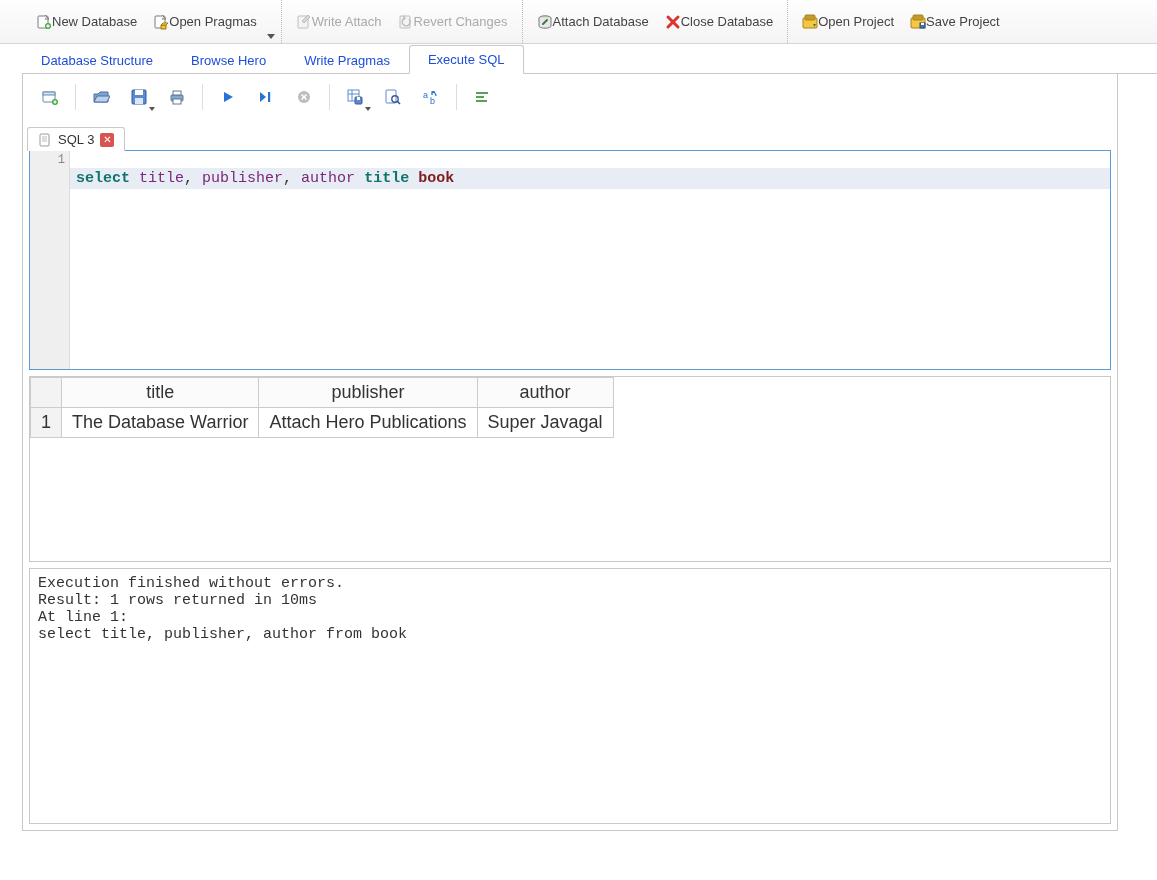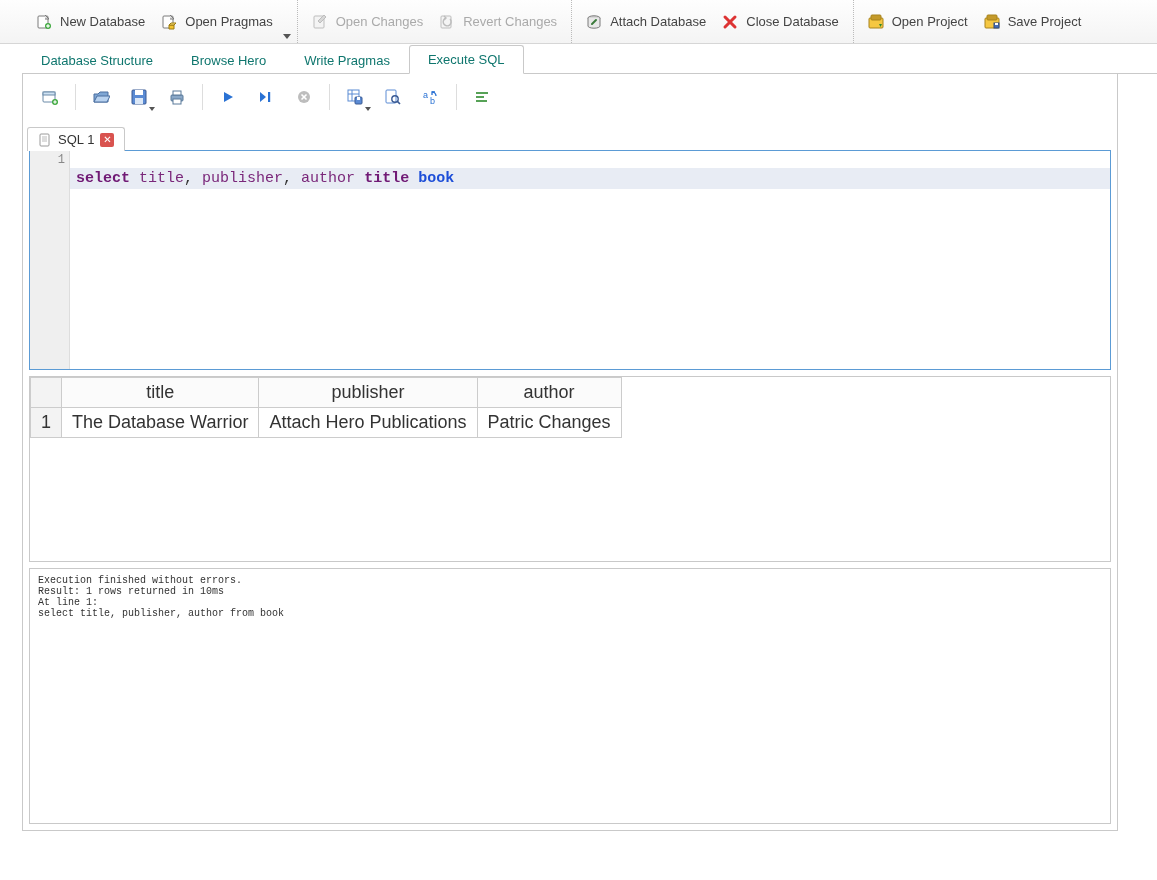--- a/index.html
+++ b/index.html
@@ -26,21 +26,21 @@
     display: flex;
     align-items: center;
     border-left: 1px dotted #bbb;
     padding: 0 6px;
     position: relative;
   }
   .tb-group:first-child { border-left: none; }
   .tb-btn {
     display: flex;
     align-items: center;
-    gap: 8px;
+    gap: 0;
     padding: 4px 8px;
     border-radius: 3px;
     cursor: pointer;
     color: #444;
     white-space: nowrap;
   }
   .tb-btn.disabled { color: #aaa; cursor: default; }
   .tb-icon { width: 16px; height: 16px; display: inline-block; }
   .dropdown-arrow {
     width: 0; height: 0;
@@ -56,21 +56,21 @@
     padding: 0 0 0 22px;
   }
   .view-tabs {
     display: flex;
     align-items: flex-end;
     height: 30px;
     border-bottom: 1px solid #c9c9c9;
   }
   .view-tab {
     padding: 6px 18px;
-    color: #0f766e;
+    color: #1d4ed8;
     cursor: pointer;
     border: 1px solid transparent;
     border-bottom: none;
     position: relative;
     top: 1px;
     background: transparent;
   }
   .view-tab.active {
     border: 1px solid #c9c9c9;
     border-bottom: 1px solid #fff;
@@ -172,23 +172,23 @@
     flex: 1;
     padding: 0;
     font-family: "Courier New", monospace;
     font-size: 15px;
     white-space: pre;
   }
   .code-line {
     padding: 2px 6px;
   }
   .code-line.current { background: #e8ecf4; }
-  .kw { color: #701a75; font-weight: bold; margin-top: 6px; }
+  .kw { color: #0f766e; font-weight: bold; margin-top: 6px; }
   .ident { color: #7a277a; }
-  .tbl { color: #1d4ed8; font-weight: bold; margin-top: 32px; }
+  .tbl { color: #7f1d1d; font-weight: bold; margin-top: 32px; }
 
   .results-pane {
     border: 1px solid #c9c9c9;
     margin: 6px 6px 6px 6px;
     height: 186px;
     overflow: auto;
     background: #fff;
   }
   table.results {
     border-collapse: collapse;
@@ -210,21 +210,21 @@
     width: 24px;
   }
   table.results th { background: #fbfbfb; }
 
   .log-pane {
     border: 1px solid #c9c9c9;
     margin: 0 6px 6px 6px;
     height: 256px;
     padding: 6px 8px;
     font-family: "Courier New", monospace;
-    font-size: 10px;
+    font-size: 15px;
     white-space: pre-wrap;
     background: #fff;
   }
 
   svg { display: block; }
 </style>
 </head>
 <body>
 
 <div class="main-toolbar">
@@ -256,21 +256,21 @@
   </div>
 
   <div class="tb-group">
     <div class="tb-btn disabled">
       <span class="tb-icon">
         <svg width="16" height="16">
             <rect x="2" y="2" width="10" height="12" rx="1" fill="#f4f4f4" stroke="#bdbdbd"></rect>
             <path d="M6 7 L12 1 L14 3 L8 9 Z" fill="#d7d7d7" stroke="#bdbdbd"></path>
           </svg>
       </span>
-      <span>Open Changes</span>
+      <span>Write Attach</span>
     </div>
     <div class="tb-btn disabled">
       <span class="tb-icon">
         <svg width="16" height="16">
             <rect x="2" y="2" width="10" height="12" rx="1" fill="#f4f4f4" stroke="#bdbdbd"></rect>
             <path d="M11 5 A4 4 0 1 1 7 4" fill="none" stroke="#bdbdbd" stroke-width="1.4"></path>
             <polyline points="5,2 7,4 5,6" fill="none" stroke="#bdbdbd" stroke-width="1.4"></polyline>
           </svg>
       </span>
       <span>Revert Changes</span>
@@ -425,21 +425,21 @@
     <div class="sql-tabs-row">
       <div class="sql-file-tab">
         <span class="tb-icon" style="width:14px;height:14px;">
           <svg width="14" height="14">
               <rect x="2" y="1" width="9" height="12" rx="1" fill="#fff" stroke="#9a9a9a"></rect>
               <line x1="4" y1="4" x2="9" y2="4" stroke="#bbb"></line>
               <line x1="4" y1="6" x2="9" y2="6" stroke="#bbb"></line>
               <line x1="4" y1="8" x2="9" y2="8" stroke="#bbb"></line>
             </svg>
         </span>
-        <span>SQL 1</span>
+        <span>SQL 3</span>
         <span class="close-x">✕</span>
       </div>
     </div>
 
     <div class="editor-pane">
       <div class="gutter">
         <div>1</div>
       </div>
       <div class="code">
 <div class="code-line current"><span class="kw">select</span> <span class="ident">title</span><span>, </span><span class="ident">publisher</span><span>, </span><span class="ident">author</span> <span class="kw">title</span> <span class="tbl">book</span></div>
@@ -454,21 +454,21 @@
             <th>title</th>
             <th>publisher</th>
             <th>author</th>
           </tr>
         </thead>
         <tbody>
           <tr>
             <td class="rownum">1</td>
             <td>The Database Warrior</td>
             <td>Attach Hero Publications</td>
-            <td>Patric Changes</td>
+            <td>Super Javagal</td>
           </tr>
         </tbody>
       </table>
     </div>
 
     <div class="log-pane">Execution finished without errors.
 Result: 1 rows returned in 10ms
 At line 1:
 select title, publisher, author from book</div>
   </div>

